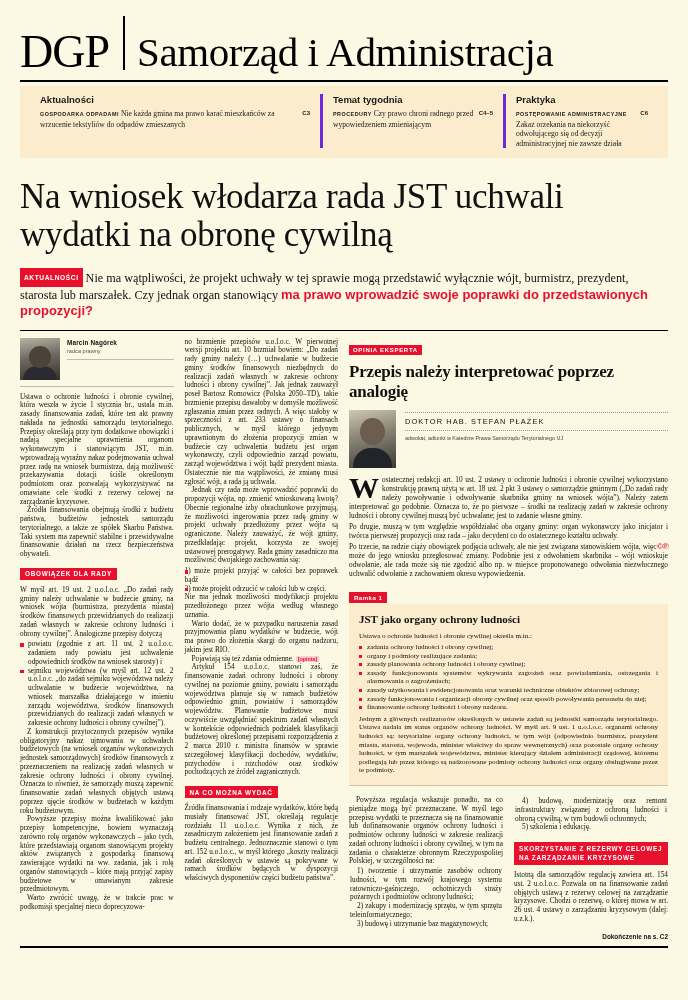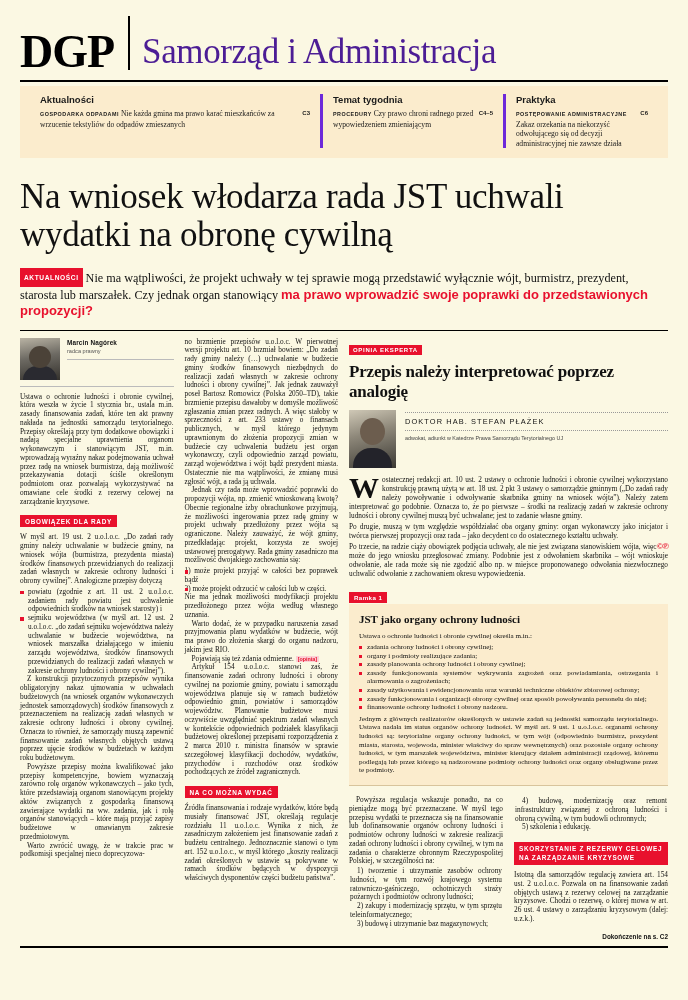--- a/index.html
+++ b/index.html
@@ -9,26 +9,26 @@
     font-family:"Liberation Serif", serif;
     color:#111;
     -webkit-font-smoothing:antialiased;
   }
   .page{position:relative;width:688px;height:1000px;box-sizing:border-box;padding:0 20px;background:#fbf8e3;}
 
   
   .masthead{display:flex;align-items:flex-end;padding-top:14px;height:58px;}
   .dgp{
     font-family:"Liberation Serif", serif;
-    font-weight:bold;font-size:46px;line-height:40px;letter-spacing:-1px;color:#000;
+    font-weight:normal;font-size:46px;line-height:40px;letter-spacing:-1px;color:#000;
   }
   .mast-rule{width:2px;background:#000;height:54px;margin:0 12px 0 14px;align-self:flex-start;margin-top:2px;}
   .mast-title{
     font-family:"Liberation Serif", serif;
-    font-size:35px;line-height:40px;font-weight:normal;color:#4c1d95;letter-spacing:-0.4px;
+    font-size:41px;line-height:40px;font-weight:normal;color:#000000;letter-spacing:-0.4px;
     white-space:nowrap;
   }
 
   
   .subhead{display:flex;align-items:baseline;margin-top:16px;position:relative;height:26px;}
   .subhead-title{font-size:17px;font-weight:bold;letter-spacing:.6px;}
   .subhead-date{font-size:8.5px;font-weight:bold;margin-left:10px;letter-spacing:.1px;}
   .subhead-site{font-size:5px;font-weight:bold;margin-left:28px;letter-spacing:.4px;color:#333;}
 
   .promo{position:absolute;right:0;bottom:-3px;text-align:right;line-height:1;}
@@ -170,20 +170,21 @@
       <div class="author">
         <div class="avatar"></div>
         <div class="author-info">
           <div class="author-name">Marcin Nagórek</div>
           <div class="author-role">radca prawny</div>
           <div class="author-rule"></div>
         </div>
       </div>
       <div class="bodytext">
         <p class="noind">Ustawa o ochronie ludności i obronie cywilnej, która weszła w życie 1 stycznia br., ustala m.in. zasady finansowania zadań, które ten akt prawny nakłada na jednostki samorządu terytorialnego. Przepisy określają przy tym dodatkowe obowiązki i nadają specjalne uprawnienia organom wykonawczym i stanowiącym JST, m.in. wprowadzają wyraźny nakaz podejmowania uchwał przez radę na wniosek burmistrza, dają możliwość przekazywania dotacji ściśle określonym podmiotom oraz pozwalają wykorzystywać na omawiane cele środki z rezerwy celowej na zarządzanie kryzysowe.</p>
+        <p>Źródła finansowania obejmują środki z budżetu państwa, budżetów jednostek samorządu terytorialnego, a także ze spółek Skarbu Państwa. Taki system ma zapewnić stabilne i przewidywalne finansowanie działań na rzecz bezpieczeństwa obywateli.</p>
       </div>
       <div class="seclabel">OBOWIĄZEK DLA RADY</div>
       <div class="bodytext">
         <p class="noind">W myśl art. 19 ust. 2 u.o.l.o.c. „Do zadań rady gminy należy uchwalanie w budżecie gminy, na wniosek wójta (burmistrza, prezydenta miasta) środków finansowych przewidzianych do realizacji zadań własnych w zakresie ochrony ludności i obrony cywilnej”. Analogiczne przepisy dotyczą</p>
       </div>
       <ul class="bullets">
         <li>powiatu (zgodnie z art. 11 ust. 2 u.o.l.o.c. zadaniem rady powiatu jest uchwalenie odpowiednich środków na wniosek starosty) i</li>
         <li>sejmiku województwa (w myśl art. 12 ust. 2 u.o.l.o.c. „do zadań sejmiku województwa należy uchwalanie w budżecie województwa, na wniosek marszałka działającego w imieniu zarządu województwa, środków finansowych przewidzianych do realizacji zadań własnych w zakresie ochrony ludności i obrony cywilnej”).</li>
       </ul>
       <div class="bodytext">

